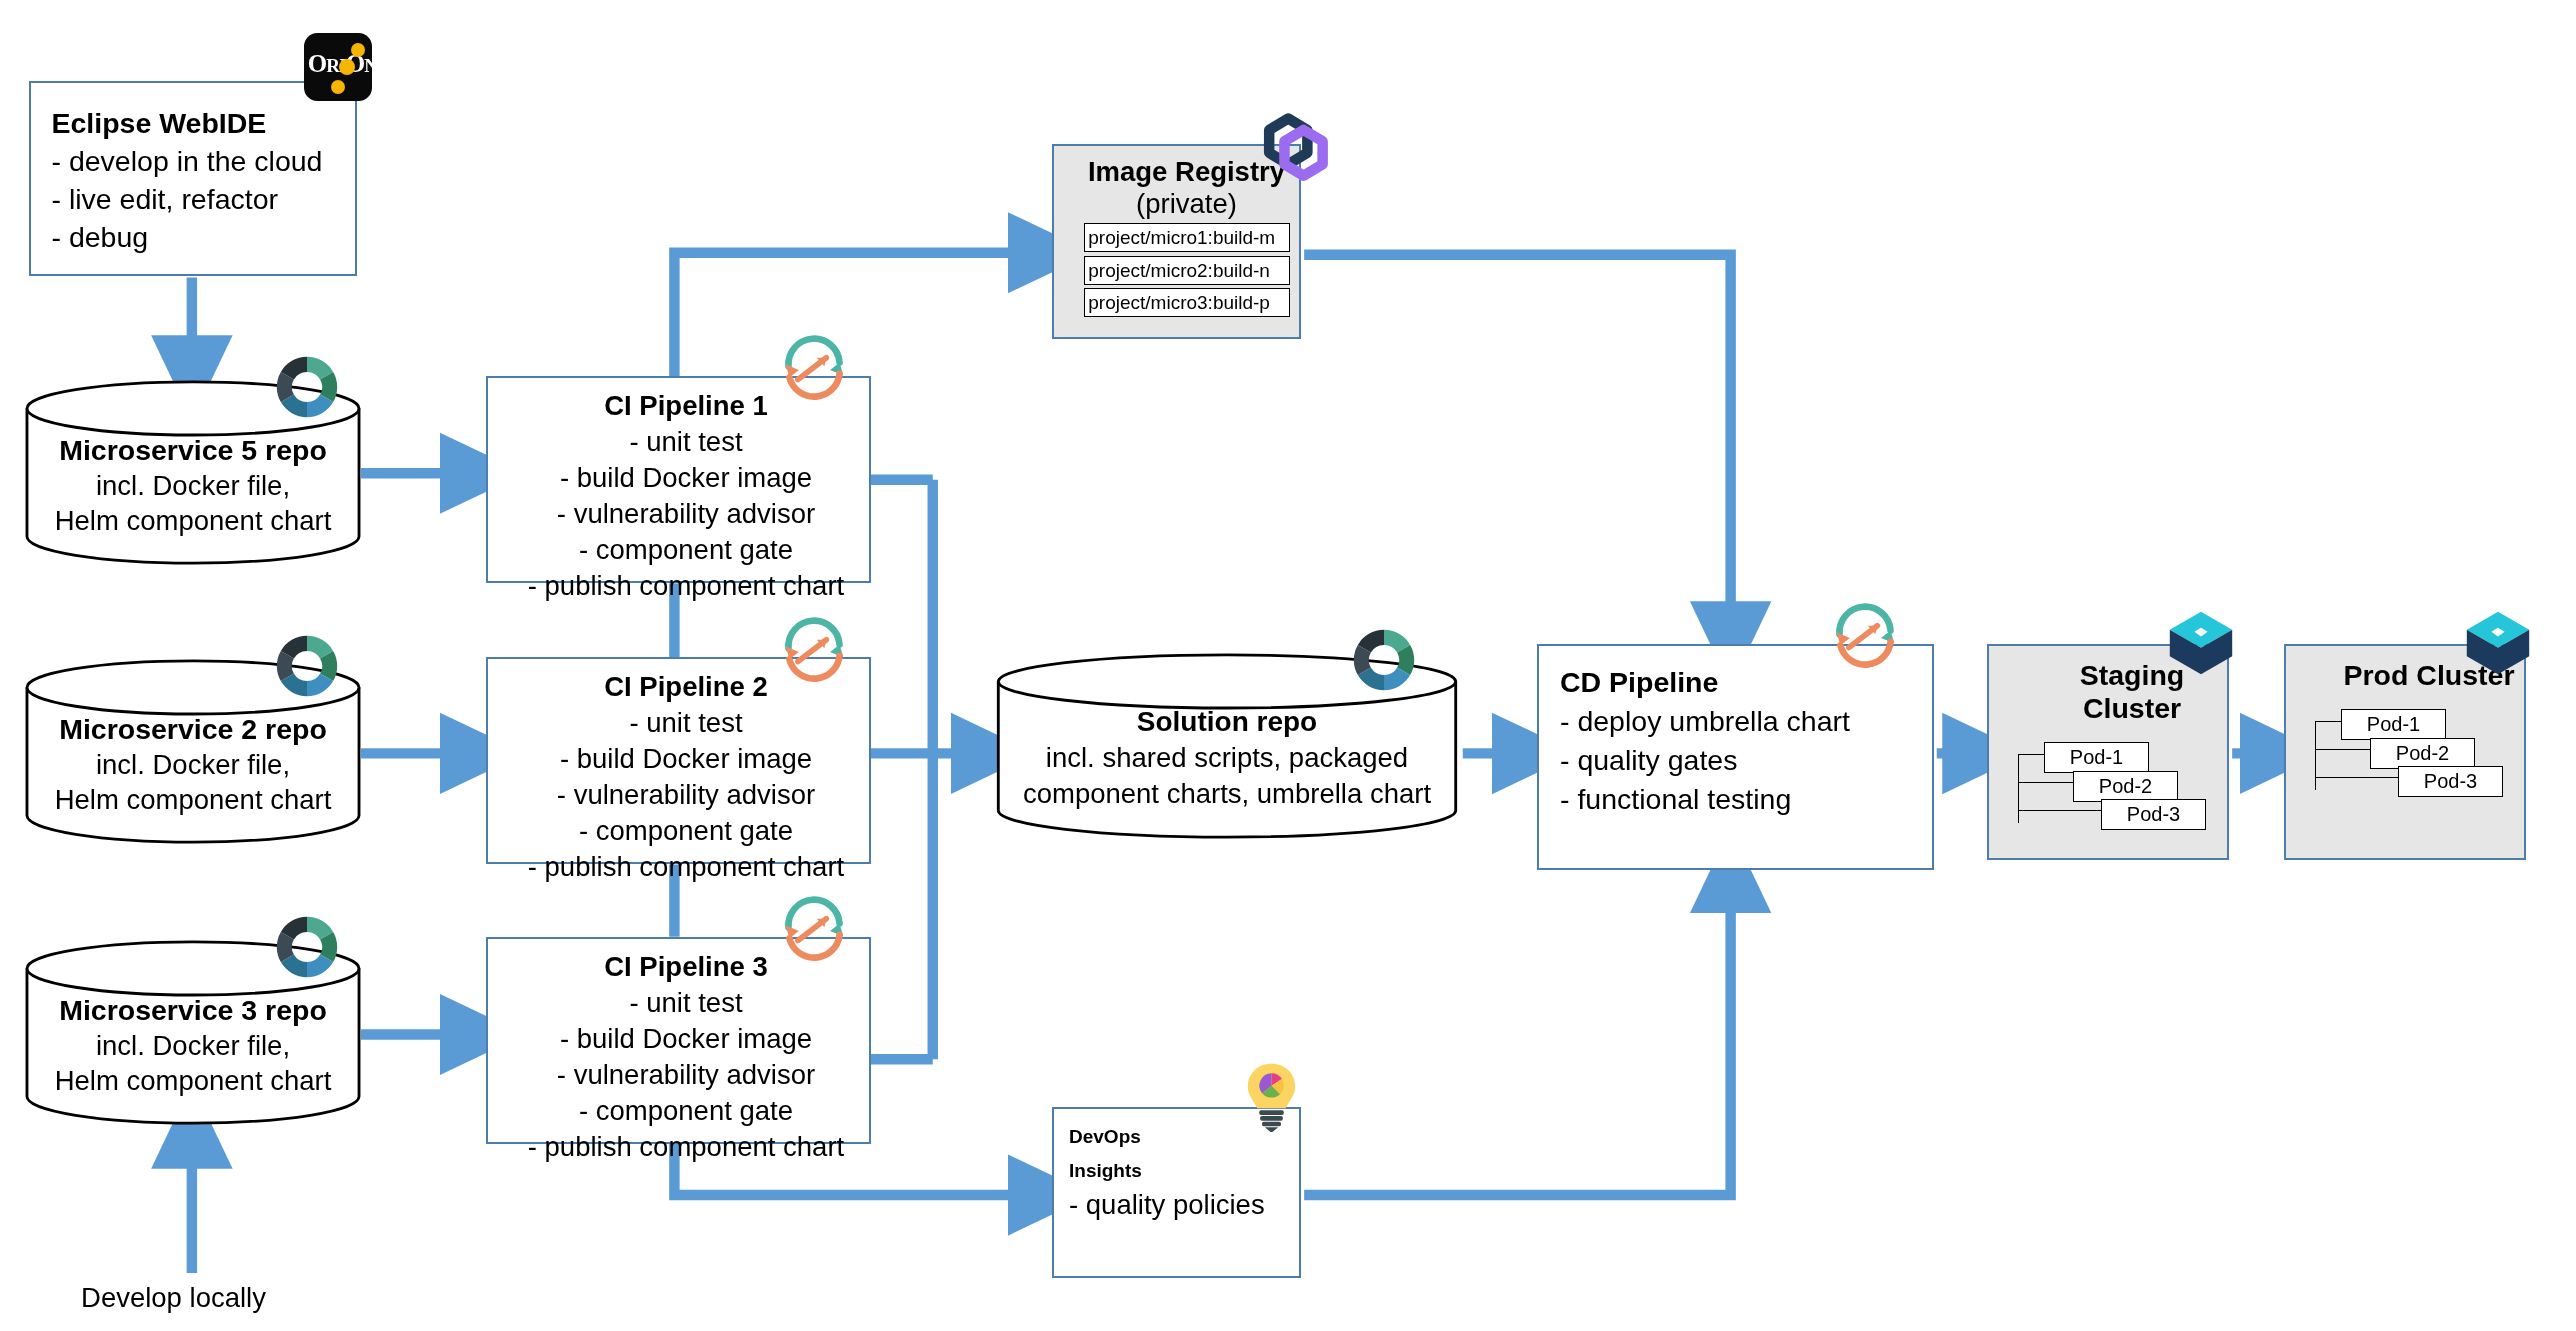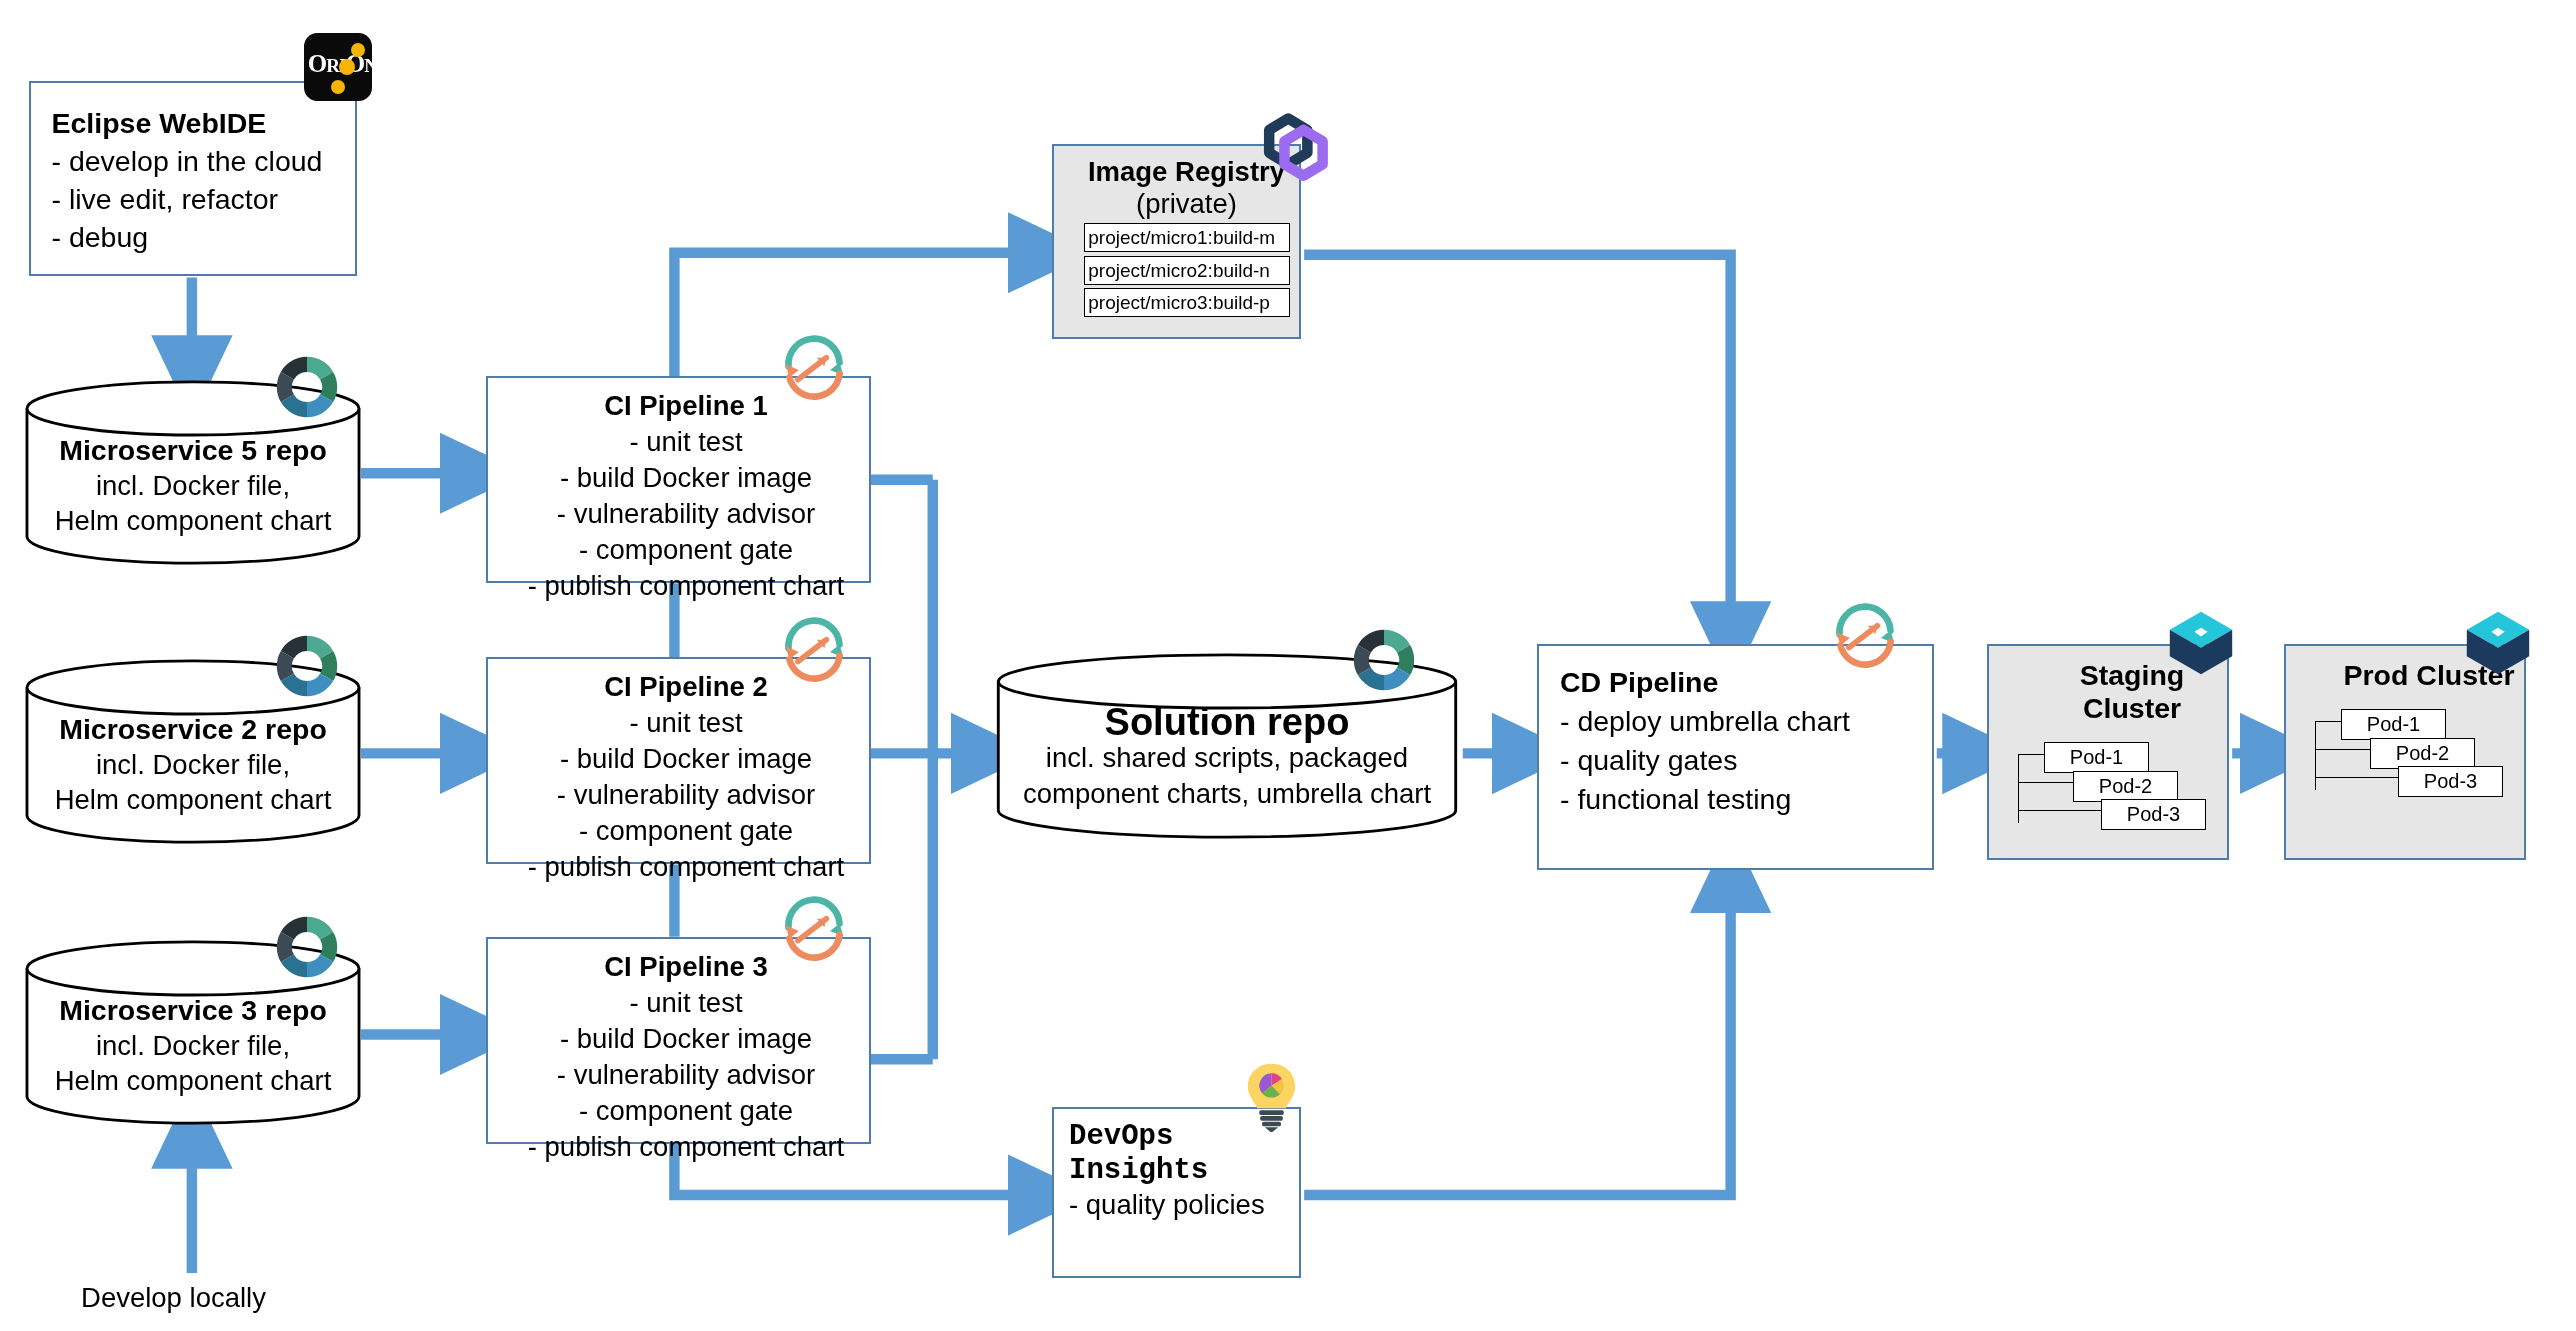--- a/index.html
+++ b/index.html
@@ -35,21 +35,21 @@
   .imgrow{margin:3.8px 9.5px 0 9.5px;border:1.9px solid #000;background:#fff;
           font-size:19px;line-height:25px;padding:0.9px 3.8px;white-space:nowrap;}
 
   
   #cd{left:1537px;top:644px;width:397px;height:226px;padding:17px 0 0 21px;}
   #cd .title{font-size:28.5px;line-height:39px;}
   #cd .ln{font-size:28.5px;line-height:39px;}
 
   
   #insights{left:1052px;top:1107px;width:249px;height:171px;padding:11.4px 0 0 15px;}
-  #insights .title{font-size:29px;line-height:34px;font-family:Liberation Mono, monospace;}
+  #insights .title{font-size:19px;line-height:34px;}
   #insights .ln{font-size:27.5px;line-height:34px;}
 
   
   .cluster{width:242px;height:216px;}
   #staging{left:1987px;top:644px;}
   #prod{left:2284px;top:644px;}
   .cluster .ctitle{font-size:28.5px;font-weight:bold;text-align:center;margin-top:13.3px;padding-left:48px;}
   .pods{position:relative;height:104px;margin-top:17px;}
   .pod{position:absolute;border:1.9px solid #000;background:#fff;
        font-size:20px;line-height:25px;text-align:center;width:103px;padding:1.9px 0;}
@@ -61,21 +61,21 @@
   
   .cyl{position:absolute;width:338px;height:185px;}
   .cyl .cyltext{position:absolute;left:0;top:53px;width:100%;text-align:center;}
   .cyl .title{font-size:28.5px;line-height:35px;}
   .cyl .ln{font-size:27.5px;line-height:35px;}
   #repo1{left:24px;top:380px;}
   #repo2{left:24px;top:659px;}
   #repo3{left:24px;top:940px;}
   #solrepo{left:995px;top:653px;width:464px;height:186px;}
   #solrepo .cyltext{top:51px;}
-  #solrepo .title{font-size:38px;line-height:36px;}
+  #solrepo .title{font-size:28px;line-height:36px;}
   #solrepo .ln{font-size:27.5px;line-height:36px;}
 
   
   .icon{position:absolute;}
   .orion{left:304px;top:33px;width:68px;height:68px;background:#0a0a0a;border-radius:13.3px;
          overflow:hidden;}
   .orion .otxt{position:absolute;left:3.8px;top:17px;font-size:25px;letter-spacing:-0.9px;
                color:#fff;font-family:"Liberation Serif",serif;font-weight:bold;}
   .odot{position:absolute;border-radius:50%;background:#F5B500;}
 

